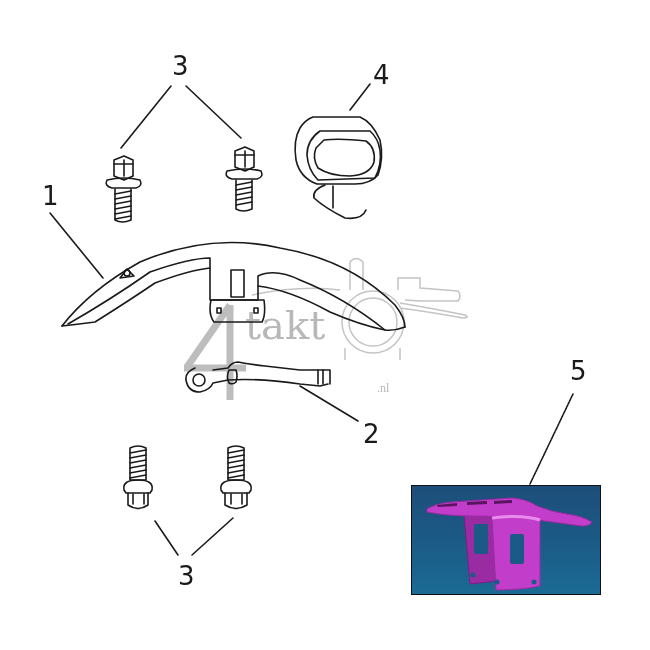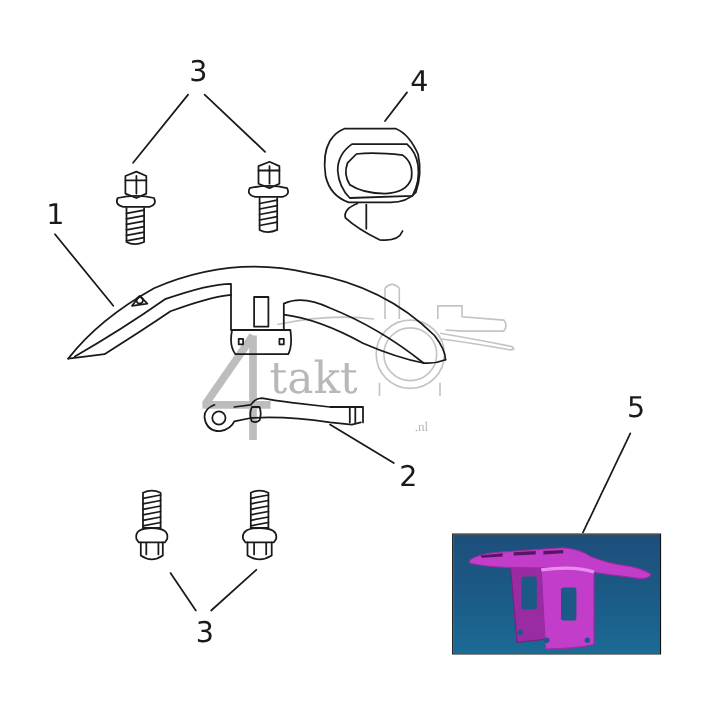--- a/index.html
+++ b/index.html
@@ -27,21 +27,21 @@
       <circle cx="373" cy="322" r="31"></circle>
       <circle cx="373" cy="322" r="24"></circle>
       <path d="M350 262 L350 290 M363 262 L363 290 M350 262 Q356 255 363 262"></path>
       <path d="M398 290 L398 278 L420 278 L420 288 L458 291 Q462 296 458 301 L420 301 L405 300"></path>
       <path d="M400 303 Q430 308 465 315 Q470 318 463 318 Q430 312 400 308"></path>
       <path d="M252 295 Q300 285 340 290"></path>
       <path d="M345 360 L345 348 M400 360 L400 348"></path>
     </g>
   </svg>
 
-  <div class="watermark-text" style="left:245px; top:324px; font-size:40px;">takt</div>
+  <div class="watermark-text" style="left:245px; top:305px; font-size:40px;">takt</div>
   <div class="watermark-text" style="left:377px; top:382px; font-size:12px;font-family:Liberation Serif, serif;">.nl</div>
 
   <svg class="canvas" width="650" height="650" style="position:absolute;left:0;top:0;">
     <g stroke="#1a1a1a" stroke-width="1.6" fill="none" stroke-linejoin="round" stroke-linecap="round">
 
       <line x1="171" y1="86" x2="121" y2="148"></line>
       <line x1="186" y1="86" x2="241" y2="138"></line>
       <line x1="50" y1="213" x2="103" y2="278"></line>
       <line x1="370" y1="84" x2="350" y2="110"></line>
       <line x1="300" y1="386" x2="358" y2="421"></line>

